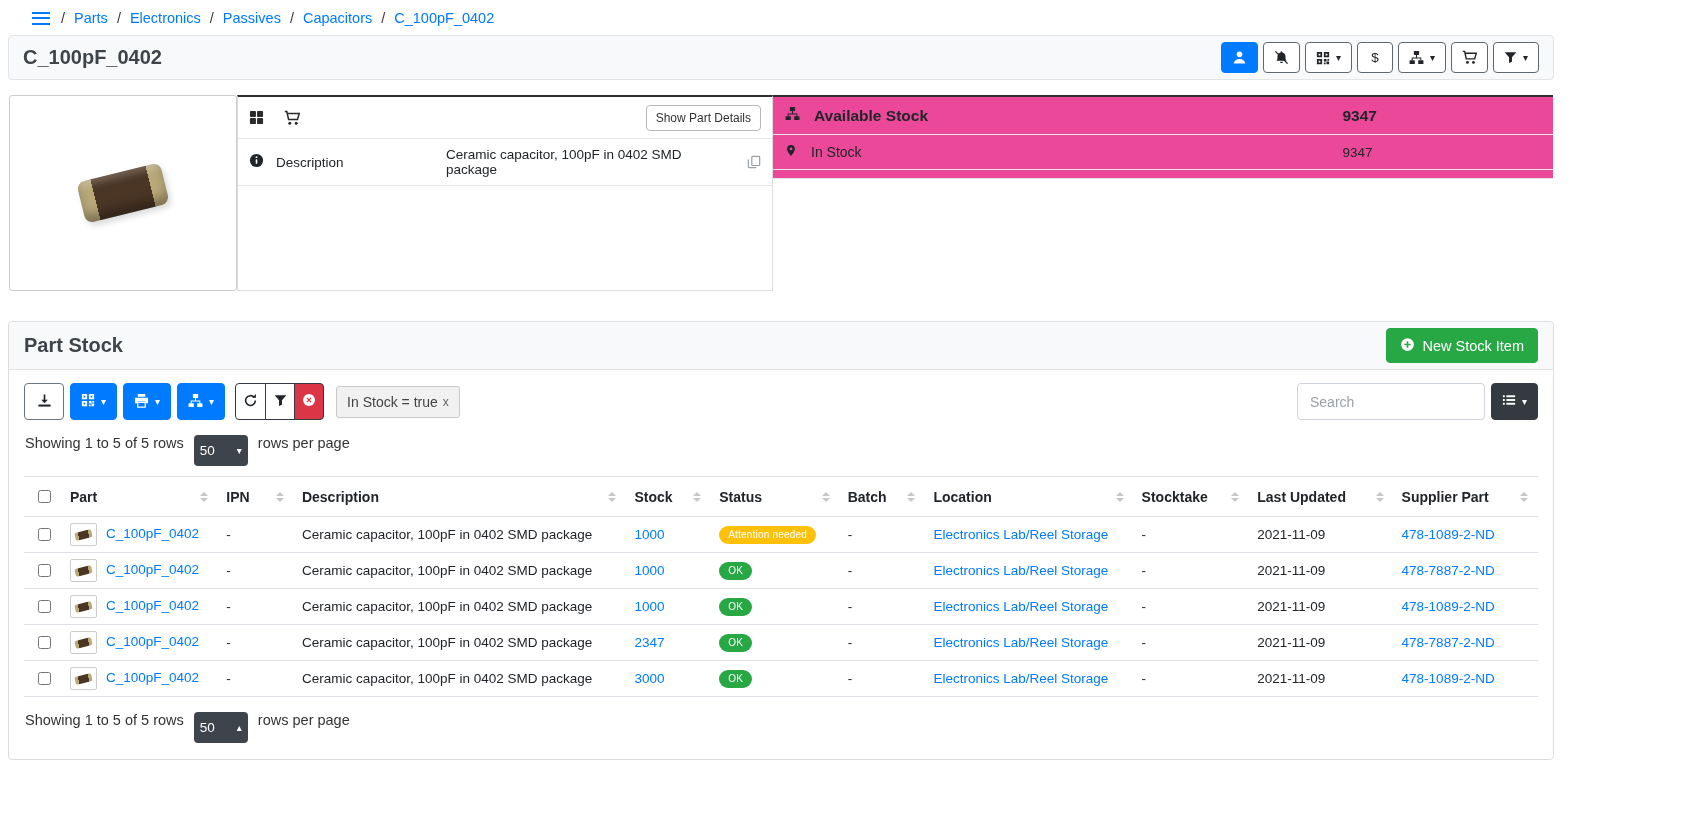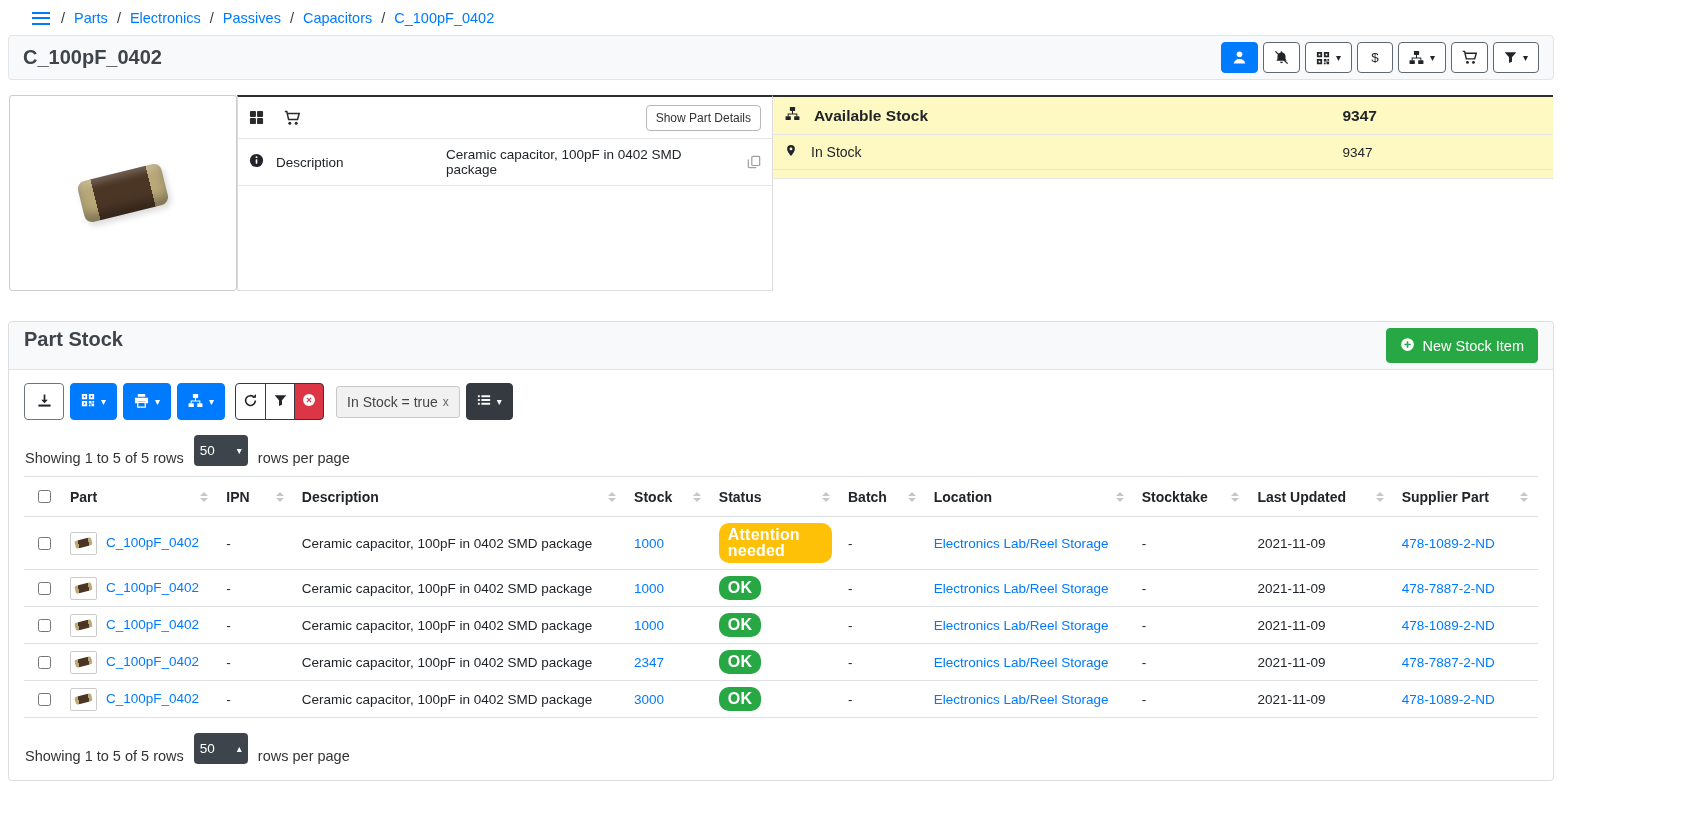--- a/index.html
+++ b/index.html
@@ -36,65 +36,65 @@
     box-shadow:inset 0 -8px 10px rgba(0,0,0,.3), inset 0 5px 7px rgba(255,255,255,.22), 2px 4px 6px rgba(0,0,0,.15)}
   .details-card{width:536px;height:196px;border:1px solid #ddd;border-top:2px solid #2e2e2e;background:#fff}
   .details-card-header{display:flex;align-items:center;gap:20px;padding:7px 11px;border-bottom:1px solid #e6e6e6;height:42px;color:#2b2b2b}
   .icon-btn{background:none;border:none;padding:0;color:#2b2b2b;cursor:pointer;display:inline-flex}
   .show-details-btn{margin-left:auto;border:1px solid #b7b7b7;background:#fff;border-radius:4px;font-size:12px;padding:5px 9px;color:#333;cursor:pointer}
   .details-row{display:flex;align-items:center;gap:12px;padding:8px 11px;border-bottom:1px solid #e6e6e6;font-size:13.5px;color:#212529}
   .details-label{width:158px}
   .details-value{flex:1}
   .copy-icon{color:#9aa0a6;cursor:pointer;display:inline-flex}
 
-  .stock-card{flex:1;border-top:2px solid #2e2e2e;background:#fef9c3}
+  .stock-card{flex:1;border-top:2px solid #2e2e2e;background:#ec4899}
   .stock-row{display:flex;align-items:center;gap:14px;padding:8px 12px;border-bottom:1px solid #e6e6e6;position:relative}
   .stock-row.head{font-weight:700;font-size:15.5px;padding:9px 12px}
   .stock-value{position:absolute;left:73%;font-size:13.5px}
   .stock-row.head .stock-value{font-weight:700;font-size:15.5px}
   .stock-footer{height:9px;border-bottom:1px solid #e6e6e6}
 
   
   .panel{border:1px solid #ddd;border-radius:4px;margin-top:8px;margin-bottom:40px;background:#fff}
-  .panel-heading{display:flex;align-items:flex-start;justify-content:space-between;background:var(--panelbg);padding:6px 15px;border-bottom:1px solid #e2e4e6;border-radius:4px 4px 0 0;height:48px}
+  .panel-heading{display:flex;align-items:center;justify-content:space-between;background:var(--panelbg);padding:6px 15px;border-bottom:1px solid #e2e4e6;border-radius:4px 4px 0 0;height:48px}
   .panel-title{font-size:20px;font-weight:700;color:#3e444a;margin:0}
   .btn-success{background:var(--success);border:1px solid var(--success);color:#fff;height:35px;font-size:14.5px;display:inline-flex;gap:7px;align-items:center;padding:0 13px;border-radius:4px;cursor:pointer}
   .panel-body{padding:13px 15px 2px}
 
   .toolbar{display:flex;align-items:center;gap:6px}
   .tbtn{display:inline-flex;align-items:center;justify-content:center;gap:6px;height:37px;min-width:40px;padding:0 10px;border-radius:4px;border:1px solid #6c757d;background:#fff;color:#212529;cursor:pointer}
   .tbtn-blue{background:var(--accent);border-color:var(--accent);color:#fff}
   .grp{display:inline-flex;margin-left:4px}
   .grp .tbtn{border:1px solid #343a40;border-radius:0;min-width:30px;padding:0 7px;margin-left:-1px}
   .grp .tbtn:first-child{border-radius:4px 0 0 4px;margin-left:0}
   .grp .tbtn:last-child{border-radius:0 4px 4px 0}
   .tbtn-red{background:var(--danger);color:#fff}
   .filter-chip{display:inline-flex;align-items:center;gap:5px;background:#f1f1f1;border:1px solid #c9c9c9;border-radius:3px;padding:7px 10px;font-size:14px;color:#454545;margin-left:6px;cursor:pointer}
   .chip-x{font-size:12px;color:#666;cursor:pointer}
   .search-input{margin-left:auto;width:188px;height:37px;border:1px solid #ced4da;border-radius:4px;padding:0 12px;font-size:14px;color:#495057;outline:none}
   .search-input::placeholder{color:#9aa0a6}
   .tbtn-dark{background:var(--dark);border-color:var(--dark);color:#fff}
 
-  .pagination-row{display:flex;align-items:flex-end;gap:10px;margin:15px 1px 10px;font-size:14.5px;color:#333}
+  .pagination-row{display:flex;align-items:flex-start;gap:10px;margin:15px 1px 10px;font-size:14.5px;color:#333}
   .page-size-btn{background:#3d444b;color:#fff;border:none;border-radius:4px;height:31px;min-width:47px;display:inline-flex;align-items:center;justify-content:center;gap:22px;font-size:13.5px;cursor:pointer}
 
   table{width:100%;border-collapse:collapse;margin-top:6px}
   thead th{border-top:1px solid var(--border);border-bottom:1px solid var(--border);padding:10px 8px;font-size:14px;text-align:left;vertical-align:middle;cursor:pointer;font-weight:700;color:#212529}
   .th-inner{display:flex;align-items:center;justify-content:space-between;gap:12px}
   .sort{display:inline-flex;flex-direction:column;gap:2px;cursor:pointer;padding:2px}
   .sort i{display:block;width:0;height:0;border-left:4px solid transparent;border-right:4px solid transparent}
   .s-up{border-bottom:4px solid #c3c8cd}
   .s-down{border-top:4px solid #c3c8cd}
   tbody td{border-top:1px solid var(--border);padding:6px 8px;font-size:13.5px;vertical-align:middle;color:#212529}
   tbody tr:last-child td{border-bottom:1px solid var(--border)}
   a.cell-link{color:var(--link);text-decoration:none;cursor:pointer}
   .check-cell{text-align:left;padding-left:10px}
   .thumb{display:inline-flex;width:27px;height:23px;border:1px solid #ccc;border-radius:2px;align-items:center;justify-content:center;margin-right:9px;vertical-align:middle;background:#fff}
   .cap-mini{width:17px;height:8px;border-radius:2px;transform:rotate(-14deg);background:linear-gradient(90deg,#b9a878 0 20%,#4b3626 20% 80%,#b9a878 80% 100%)}
-  .badge{display:inline-block;color:#fff;font-size:16px;font-weight:700;padding:4px 9px;border-radius:10px;line-height:1;letter-spacing:.2px}
+  .badge{display:inline-block;color:#fff;font-size:10px;font-weight:400;padding:4px 9px;border-radius:10px;line-height:1;letter-spacing:.2px}
   .badge-warning{background:var(--warning)}
   .badge-success{background:var(--success)}
 </style>
 </head>
 <body>
 
 <div class="container">
 
   <div class="breadcrumb-bar">
     <span class="hamburger"></span>
@@ -294,20 +294,21 @@
             <span><svg viewBox="0 0 16 16" width="14" height="14">
                   <circle cx="8" cy="8" r="6.8" fill="currentColor"></circle>
                   <path d="M5.6 5.6l4.8 4.8M10.4 5.6l-4.8 4.8" stroke="var(--danger)" stroke-width="1.5"></path>
                 </svg></span>
           </button>
         </span>
         <span class="filter-chip">
           <span>In Stock = true</span>
           <span class="chip-x">x</span>
         </span>
+        <input class="search-input" type="text" placeholder="Search" style="">
         <button class="tbtn tbtn-dark">
           <span><svg viewBox="0 0 16 16" width="14" height="14" fill="currentColor">
                 <rect x="1" y="2.6" width="2.2" height="2.2"></rect>
                 <rect x="5" y="2.6" width="10" height="2.2"></rect>
                 <rect x="1" y="6.9" width="2.2" height="2.2"></rect>
                 <rect x="5" y="6.9" width="10" height="2.2"></rect>
                 <rect x="1" y="11.2" width="2.2" height="2.2"></rect>
                 <rect x="5" y="11.2" width="10" height="2.2"></rect>
               </svg></span>
           <span class="caret">▾</span>

